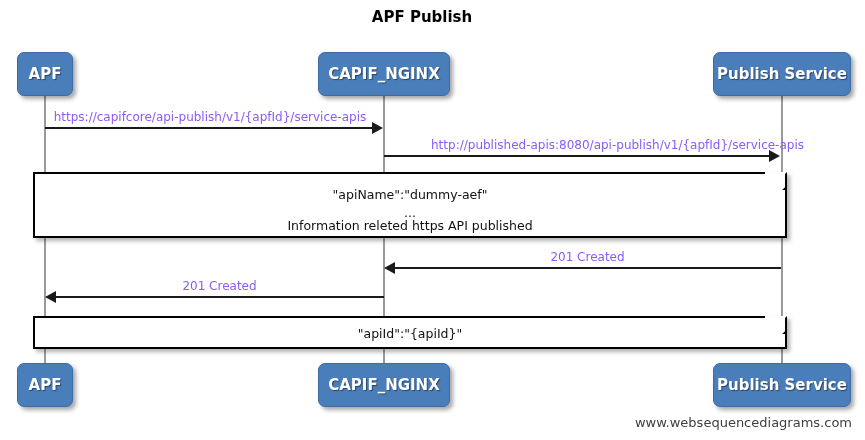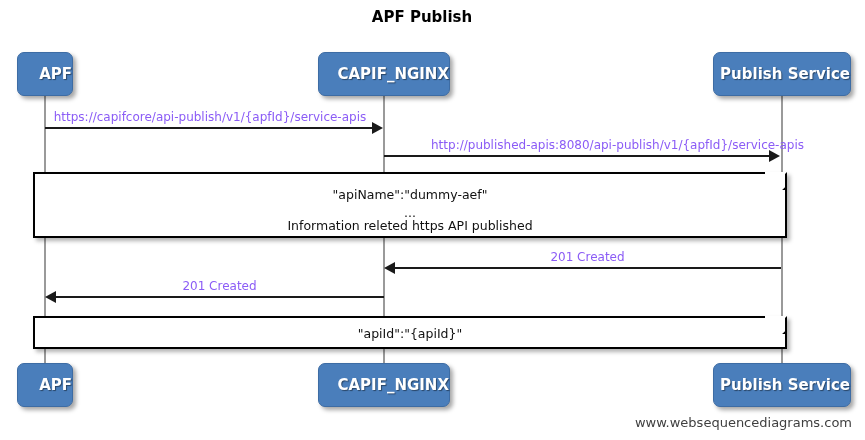--- a/index.html
+++ b/index.html
@@ -49,21 +49,21 @@
     position: absolute;
     box-sizing: border-box;
     background: #4a7ebb;
     border: 1px solid #3d6ca4;
     border-radius: 7px;
     color: #ffffff;
     font-size: 15px;
     font-weight: bold;
     display: flex;
     align-items: center;
-    justify-content: flex-end;
+    justify-content: center;
     height: 44px;
     box-shadow: 3px 3px 4px rgba(0,0,0,0.35);
     text-shadow: 1px 1px 1px rgba(0,0,0,0.45);
     white-space: nowrap;
   }
 
   
   .msg-line {
     position: absolute;
     height: 0;

